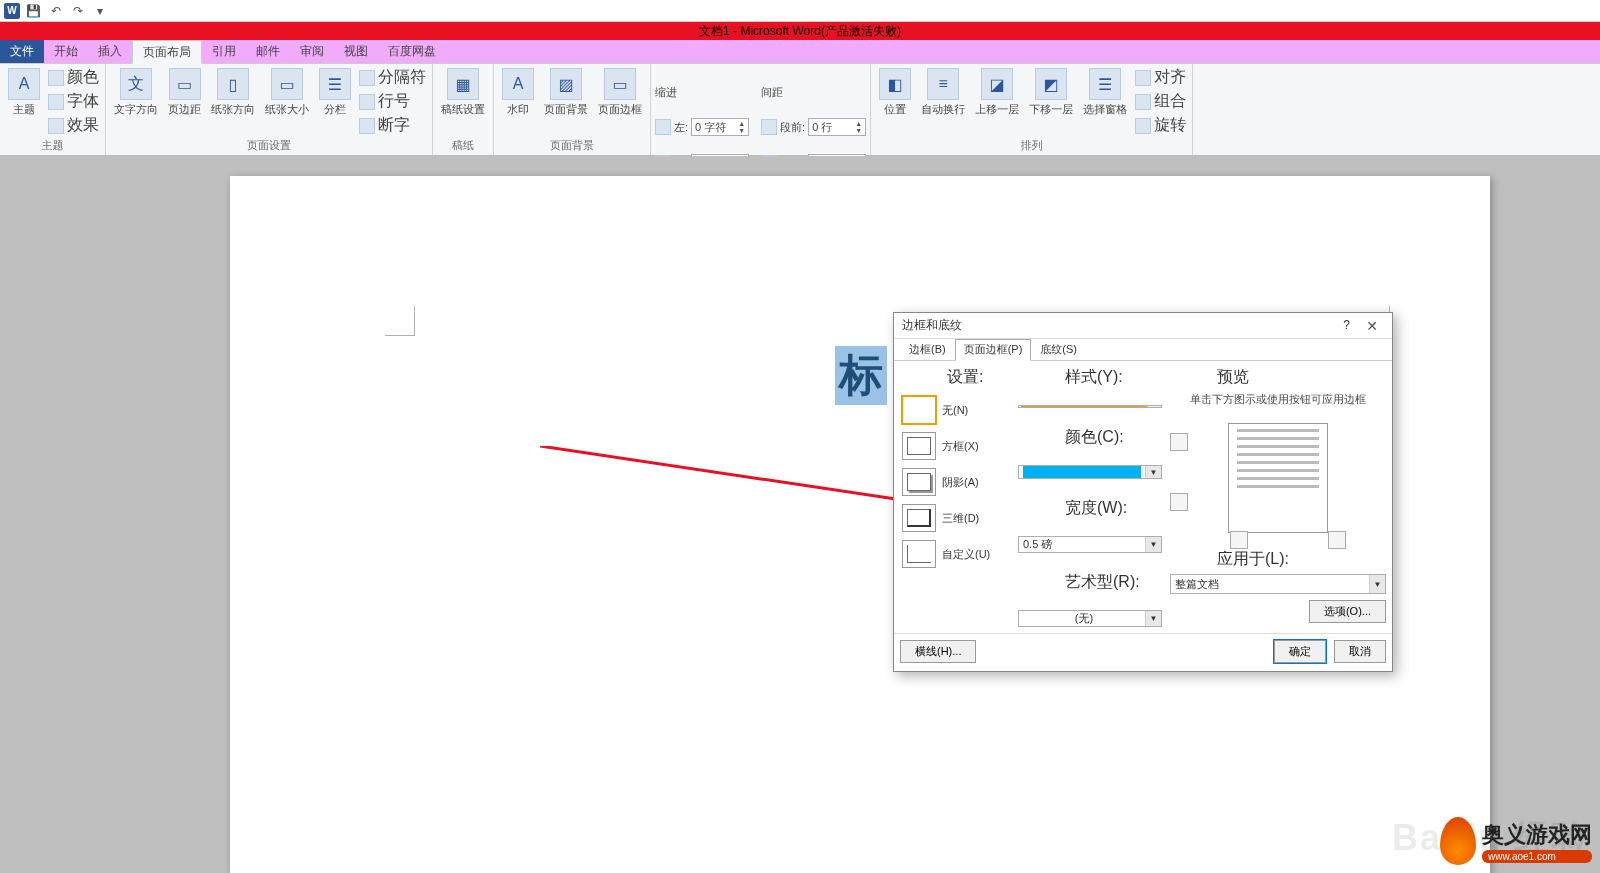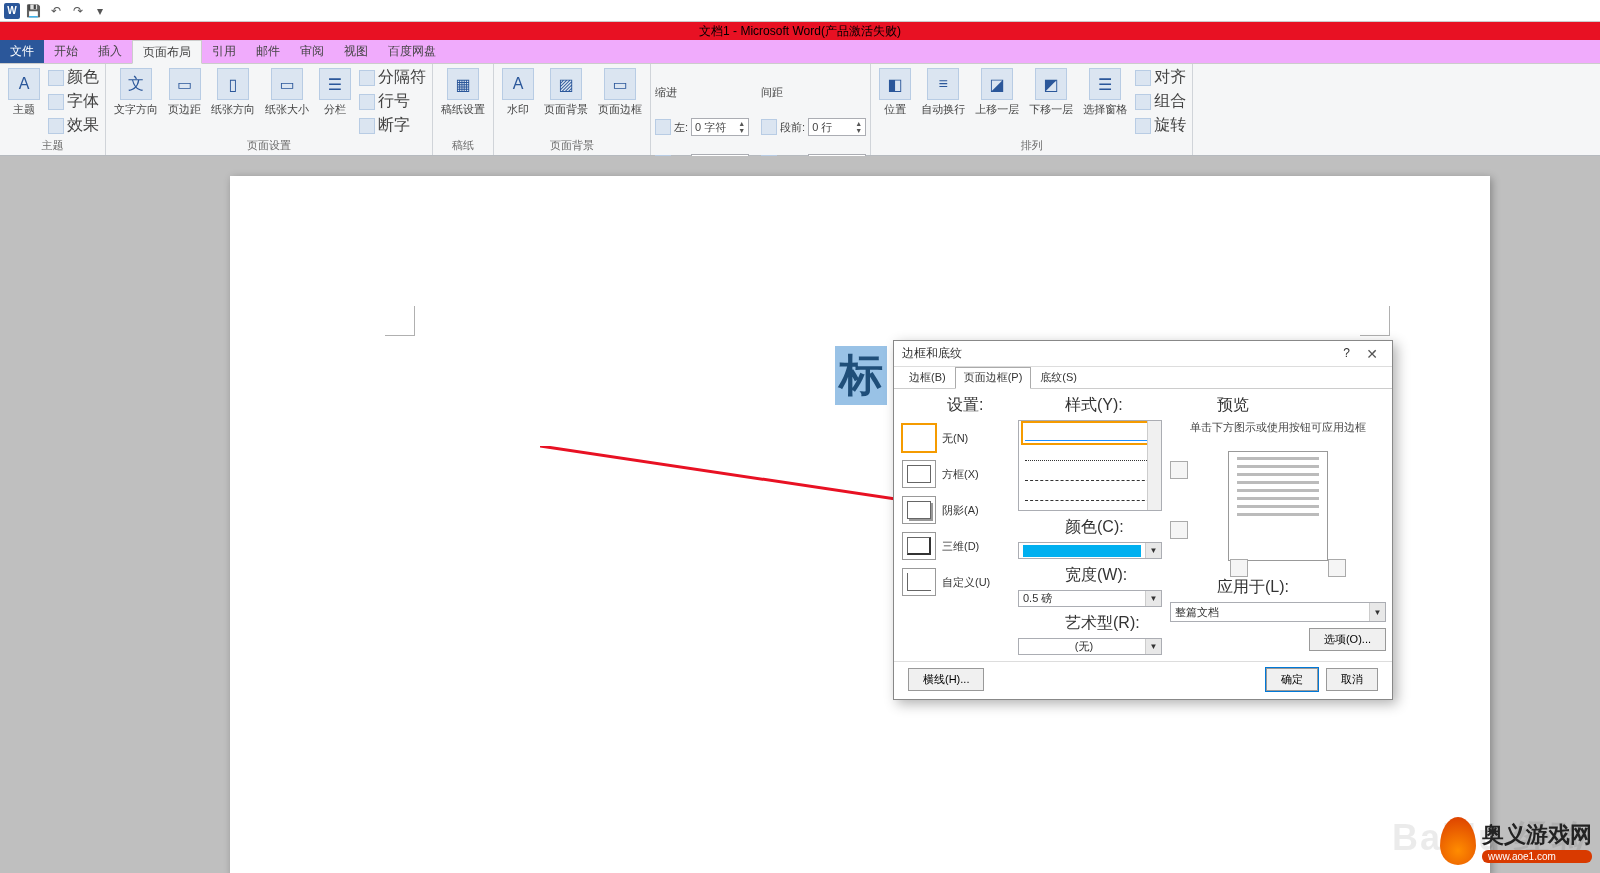--- a/index.html
+++ b/index.html
@@ -31,30 +31,30 @@
 
 .workspace { position:absolute; top:156px; left:0; right:0; bottom:0; background:#bfbfbf; }
 .page { position:absolute; left:230px; top:20px; width:1260px; height:700px; background:#fff; box-shadow: 2px 2px 8px rgba(0,0,0,.3); }
 .corner-mark { position:absolute; width:30px; height:30px; }
 .cm-tl { left:155px; top:130px; border-left:1px solid #b0b0b0; border-top:1px solid #b0b0b0; transform: rotate(180deg);}
 .cm-tr { right:100px; top:130px; border-right:1px solid #b0b0b0; border-top:1px solid #b0b0b0; transform: scaleY(-1);}
 .sel-text { position:absolute; left:605px; top:170px; background:#99c2e6; color:#1f4e79; font-size:44px; font-weight:bold; padding:0 4px; font-family: "SimHei", sans-serif;}
 
 .arrow-line { position:absolute; left:310px; top:270px; width:580px; height:90px; pointer-events:none;}
 
-.dialog { position:absolute; left:893px; top:340px; width:500px; height:360px; background:#fff; border:1px solid #888; box-shadow:4px 4px 12px rgba(0,0,0,.3); font-size:12px; color:#333;}
+.dialog { position:absolute; left:893px; top:312px; width:500px; height:360px; background:#fff; border:1px solid #888; box-shadow:4px 4px 12px rgba(0,0,0,.3); font-size:12px; color:#333;}
 .dlg-title { height:26px; border-bottom:1px solid #ddd; display:flex; align-items:center; padding:0 8px; justify-content:space-between;}
 .dlg-close { width:24px; text-align:center; font-size:14px; color:#555;}
 .dlg-tabs { display:flex; height:22px; border-bottom:1px solid #ccc; padding-left:6px; gap:0;}
 .dlg-tab { padding:2px 8px; font-size:11px; border:1px solid transparent; cursor:pointer; }
 .dlg-tab.active { border:1px solid #aaa; border-bottom:1px solid #fff; background:#fff; margin-bottom:-1px;}
 .dlg-body { display:flex; padding:6px; gap:8px; height:272px;}
 .dlg-col { display:flex; flex-direction:column; }
 .dlg-col.settings { width:110px; }
-.dlg-col.style { width:144px; }
+.dlg-col.style { width:144px;gap:13px; }
 .dlg-col.preview { flex:1; }
 .dlg-label { font-size:16px; margin-bottom:4px;margin-left:47px; }
 .setting-opt { display:flex; align-items:center; gap:6px; padding:4px 2px; font-size:11px;}
 .setting-opt .pic { width:34px; height:28px; border:1px solid #999; background:#fff; position:relative;}
 .setting-opt.sel .pic { outline:2px solid #f59b00; outline-offset:-1px;}
 .pic.box::after{content:"";position:absolute;inset:4px;border:1px solid #666;}
 .pic.shadow::after{content:"";position:absolute;inset:4px;border:1px solid #666; box-shadow:2px 2px 0 #999;}
 .pic.threed::after{content:"";position:absolute;inset:4px;border:1px solid #666; border-right:2px solid #333; border-bottom:2px solid #333;}
 .pic.custom::after{content:"";position:absolute;inset:4px;border-left:1px solid #666;border-bottom:1px solid #666;}
 .style-list { border:1px solid #abadb3; height:110px; overflow:hidden; background:#fff; position:relative;}
@@ -64,21 +64,21 @@
 .style-list .line.dotted { border-bottom:1px dotted #333;}
 .scrollbar { position:absolute; right:0; top:0; bottom:0; width:14px; background:#f0f0f0; border-left:1px solid #ccc;}
 .combo { border:1px solid #abadb3; height:20px; background:#fff; display:flex; align-items:center; justify-content:space-between; padding-left:4px; font-size:11px;}
 .combo .drop { width:16px; background:#e8e8e8; border-left:1px solid #ccc; height:100%; display:flex; align-items:center; justify-content:center; font-size:8px;}
 .color-swatch { flex:1; height:12px; background:#00b0f0; margin-right:4px;}
 .preview-box { border:none; height:130px; position:relative; margin-bottom:6px;}
 .preview-hint { text-align:center; font-size:11px; color:#444; margin-bottom:6px;}
 .preview-page { position:absolute; left:50%; top:10px; transform:translateX(-50%); width:100px; height:110px; border:1px solid #999;}
 .preview-page .pl { height:3px; background:#bbb; margin:5px 8px;}
 .edge-btn { width:18px; height:18px; border:1px solid #aaa; background:#f5f5f5; position:absolute;}
-.dlg-footer { display:flex; justify-content:space-between; align-items:flex-start; padding:6px 14px; border-top:1px solid #ddd;}
+.dlg-footer { display:flex; justify-content:space-between; align-items:flex-start; padding:6px 6px; border-top:1px solid #ddd;}
 .btn { border:1px solid #999; background:#f0f0f0; padding:3px 14px; font-size:11px; cursor:pointer;}
 .btn.primary { outline:1px solid #0078d7; }
 
 .watermark { position:absolute; right:10px; bottom:10px; font-size:36px; color:rgba(0,0,0,.08); font-weight:bold; letter-spacing:2px;}
 .logo-badge { position:absolute; right:8px; bottom:8px; display:flex; align-items:center; gap:6px;}
 .logo-badge .flame { width:36px; height:48px; background: radial-gradient(circle at 50% 70%, #ff8c00, #d93a00); border-radius: 50% 50% 50% 50% / 60% 60% 40% 40%;}
 .logo-badge .txt { font-size:22px; font-weight:bold; color:#222;}
 .logo-badge .sub { font-size:10px; background:#d93a00; color:#fff; padding:1px 6px; border-radius:6px;}
 </style>
 </head>

